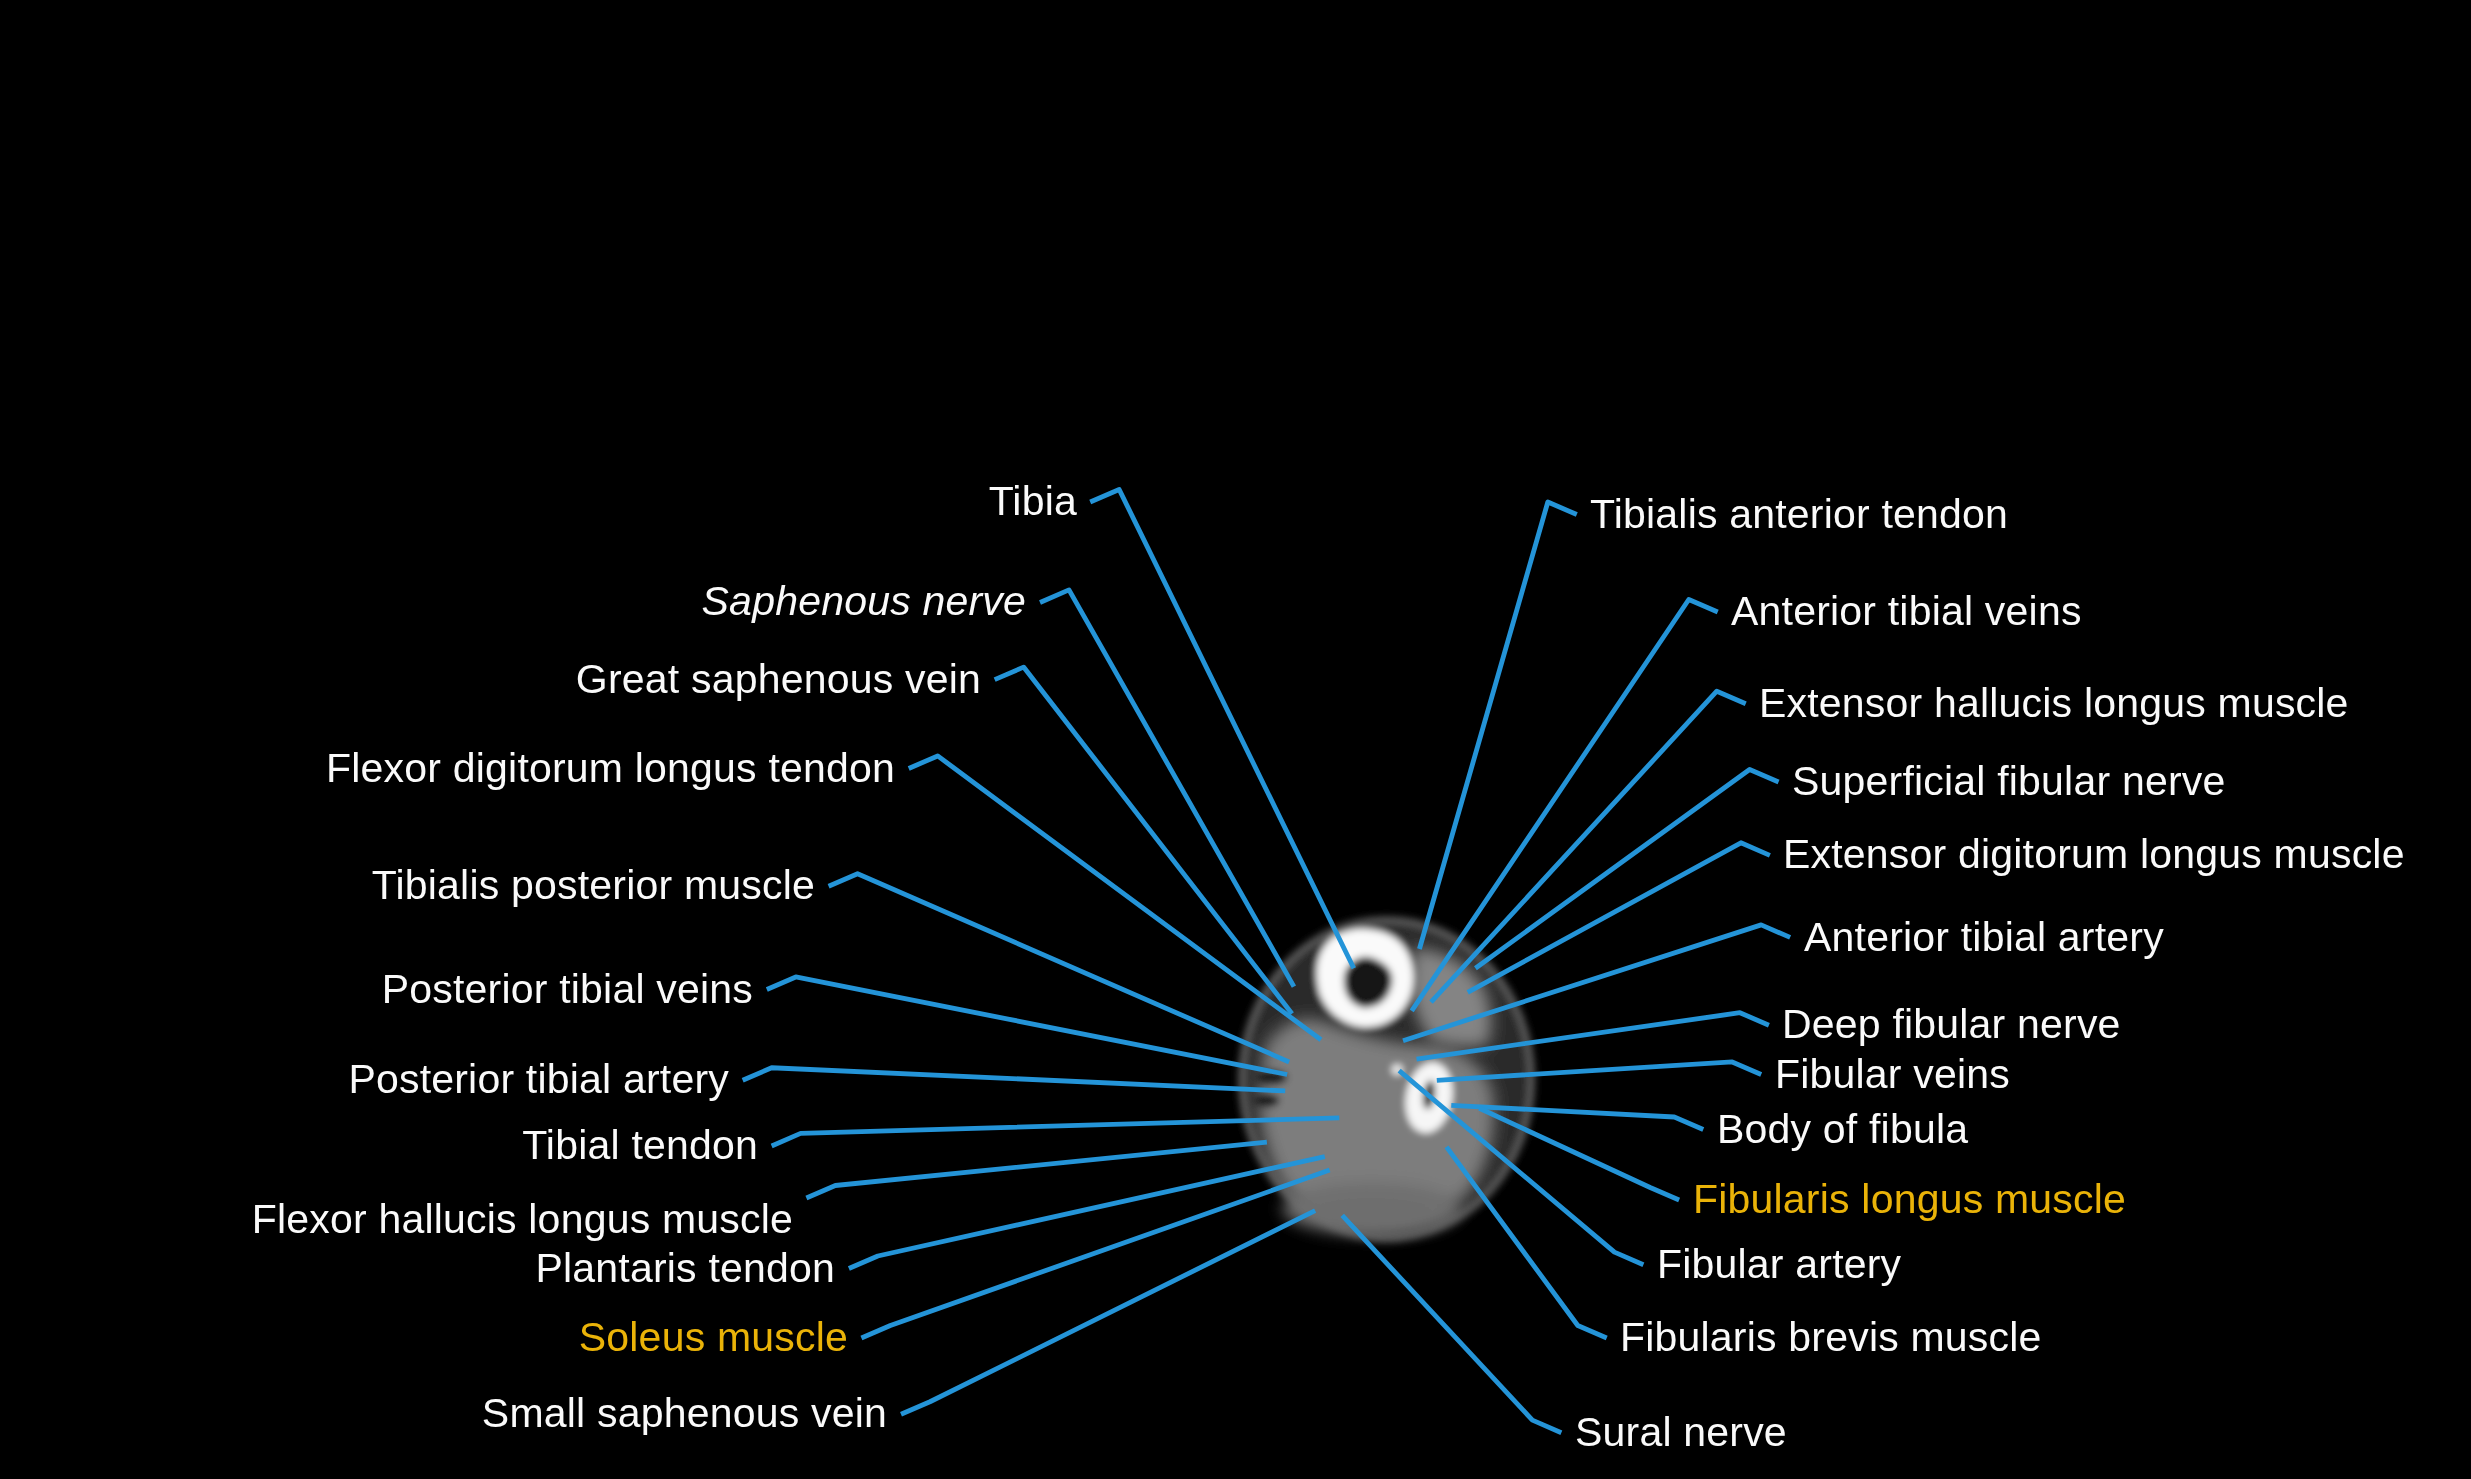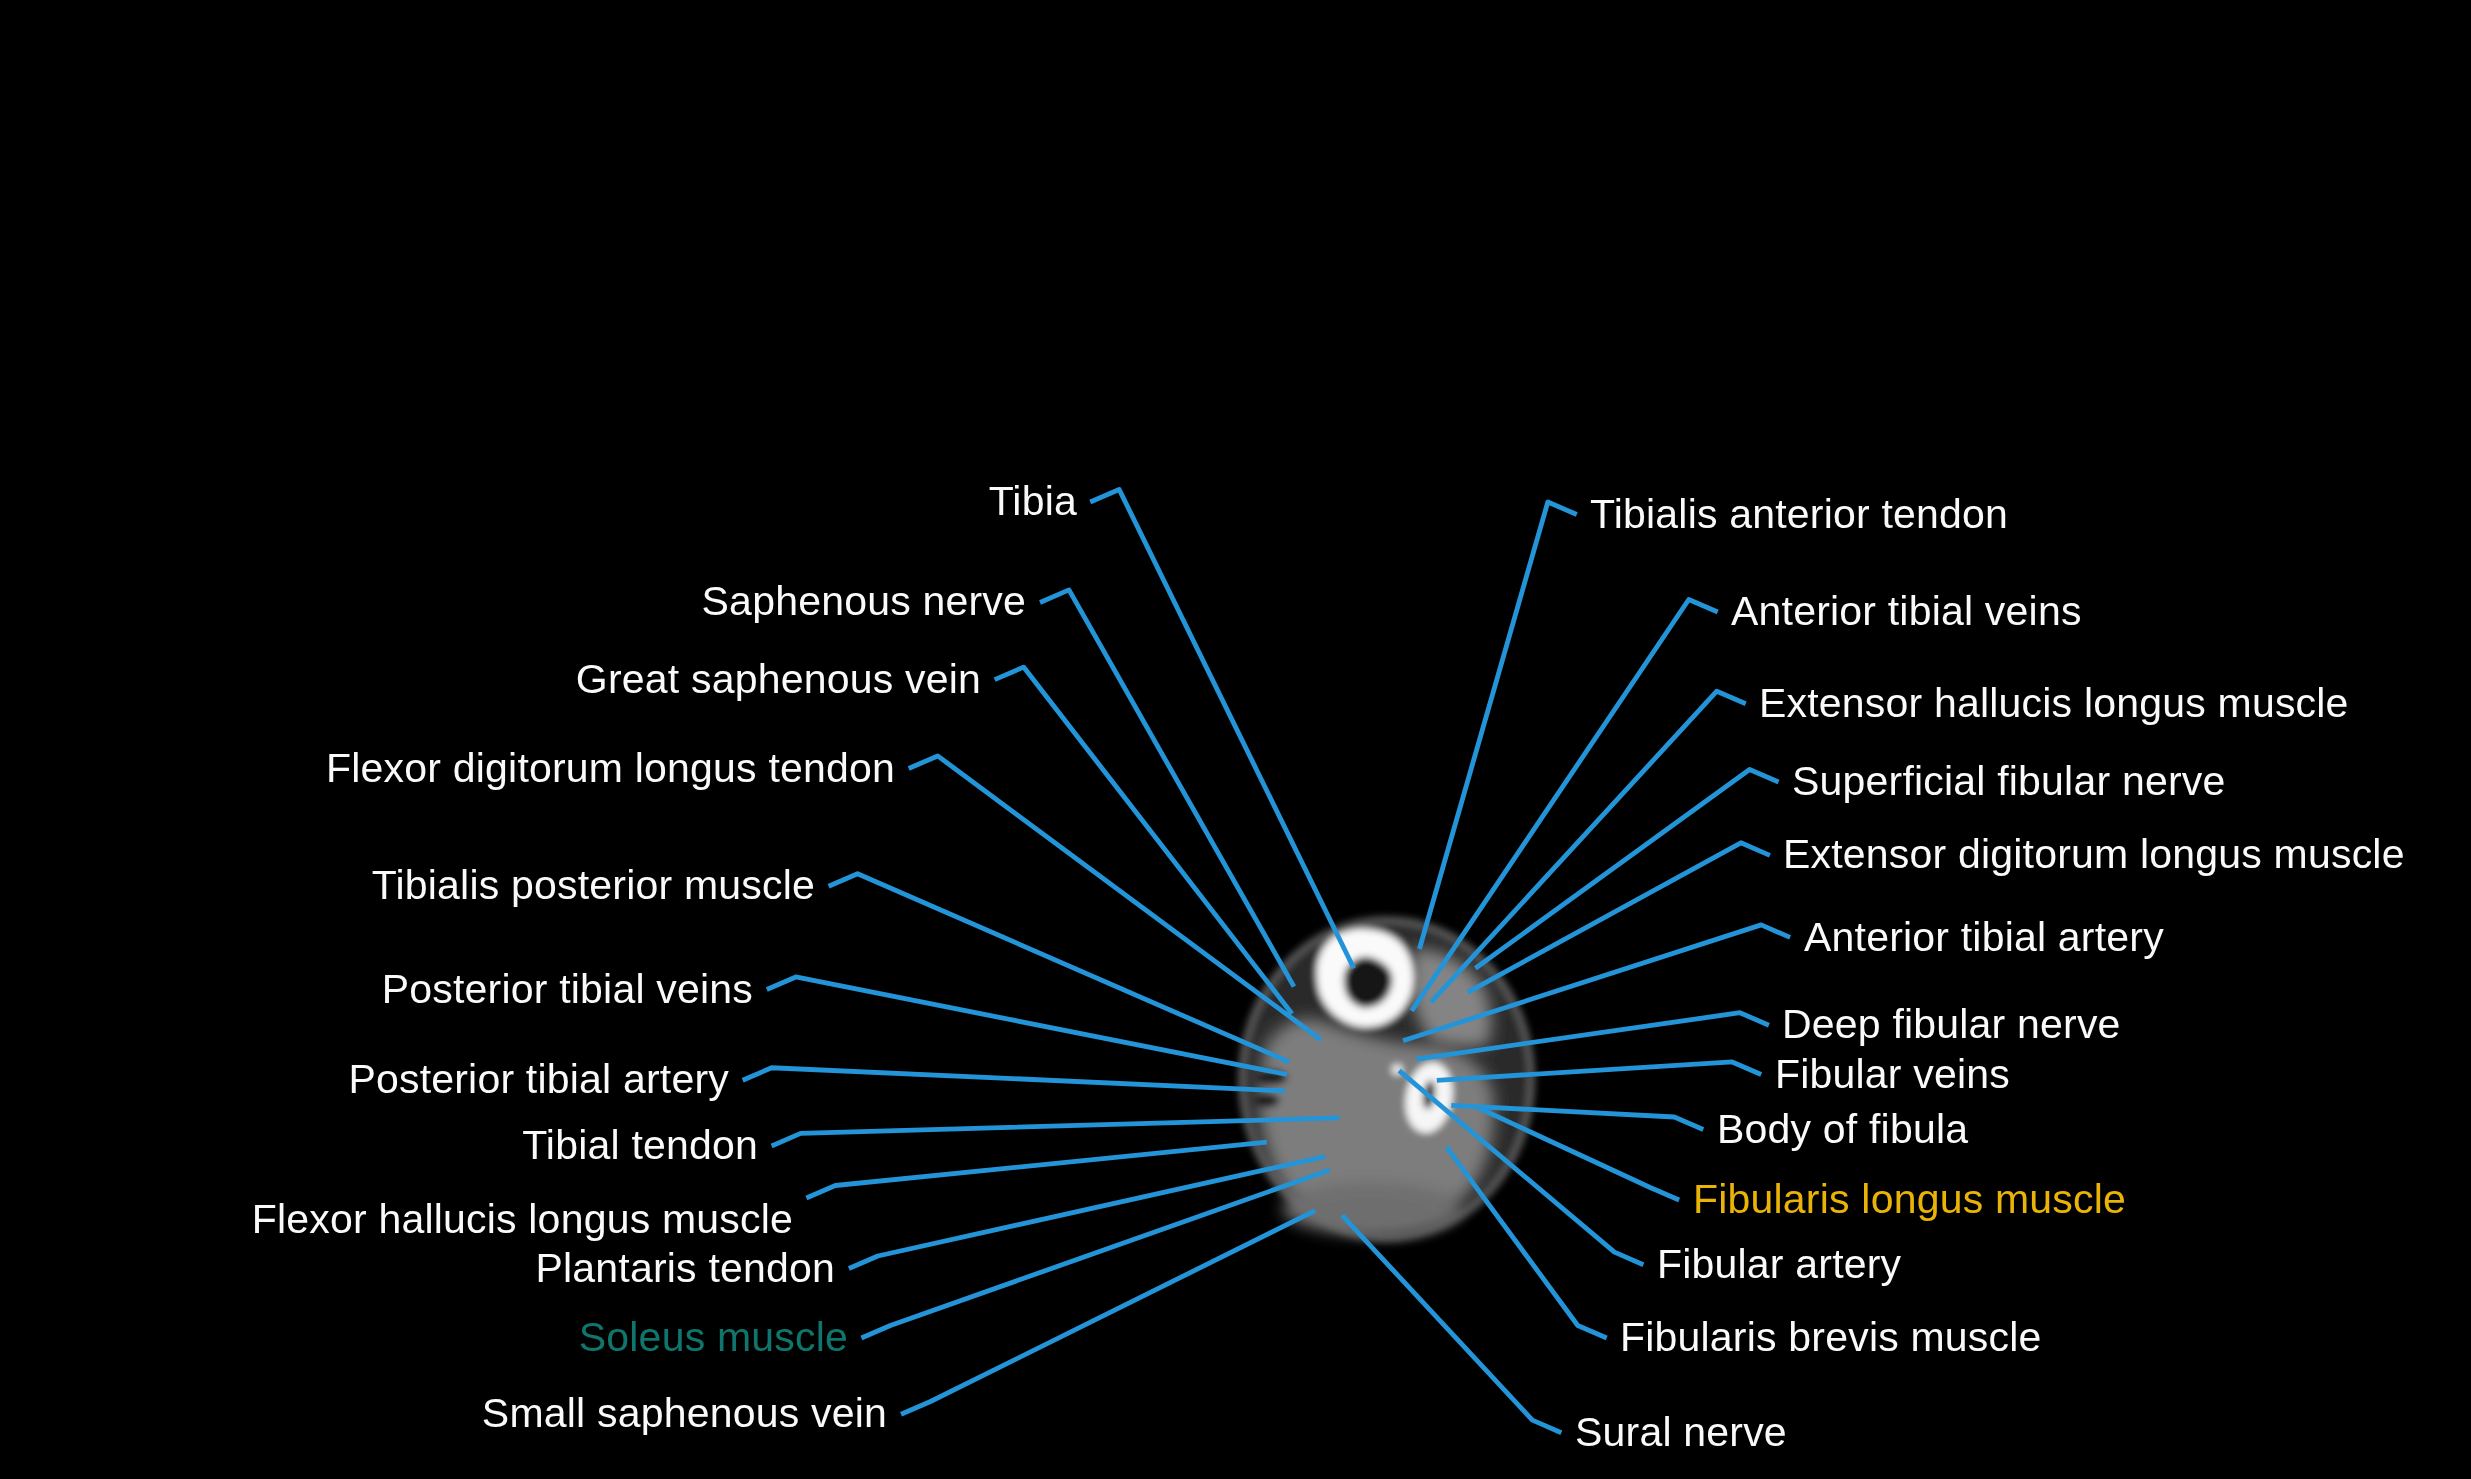--- a/index.html
+++ b/index.html
@@ -114,30 +114,30 @@
         <polyline class="leader" points="1764,1170 1734,1157 1503,1145"></polyline>
         <polyline class="leader" points="1739,1243 1709,1230 1532,1148"></polyline>
         <polyline class="leader" points="1702,1310 1672,1297 1449,1109"></polyline>
         <polyline class="leader" points="1664,1386 1634,1373 1498,1188"></polyline>
         <polyline class="leader" points="1617,1484 1587,1471 1390,1259"></polyline>
       </g>
   </svg>
 
   <div class="labels-layer" id="labels">
       <div class="anatomy-label left" style="top: 502px; left: 1077px; color: rgb(250, 250, 250);">Tibia</div>
-      <div class="anatomy-label left" style="top: 602px; left: 1026px; color: rgb(250, 250, 250);">Saphenous nerve</div>
+      <div class="anatomy-label left" style="top: 602px; left: 1026px; color: rgb(250, 250, 250); font-style: italic;">Saphenous nerve</div>
       <div class="anatomy-label left" style="top: 680px; left: 981px; color: rgb(250, 250, 250);">Great saphenous vein</div>
       <div class="anatomy-label left" style="top: 769px; left: 895px; color: rgb(250, 250, 250);">Flexor digitorum longus tendon</div>
       <div class="anatomy-label left" style="top: 886px; left: 815px; color: rgb(250, 250, 250); text-align: right;">Tibialis posterior muscle</div>
       <div class="anatomy-label left" style="top: 990px; left: 753px; color: rgb(250, 250, 250); text-align: right;">Posterior tibial veins</div>
       <div class="anatomy-label left" style="top: 1080px; left: 729px; color: rgb(250, 250, 250);">Posterior tibial artery</div>
       <div class="anatomy-label left" style="top: 1146px; left: 758px; color: rgb(250, 250, 250);">Tibial tendon</div>
       <div class="anatomy-label left" style="top: 1198px; left: 793px; color: rgb(250, 250, 250); margin-top: 22px;">Flexor hallucis longus muscle</div>
       <div class="anatomy-label left" style="top: 1269px; left: 835px; color: rgb(250, 250, 250);">Plantaris tendon</div>
-      <div class="anatomy-label left" style="top: 1338px; left: 848px; color: #0f766e;">Soleus muscle</div>
+      <div class="anatomy-label left" style="top: 1338px; left: 848px; color: #eab308;">Soleus muscle</div>
       <div class="anatomy-label left" style="top: 1414px; left: 887px; color: rgb(250, 250, 250);">Small saphenous vein</div>
       <div class="anatomy-label right" style="top: 515px; left: 1590px; color: rgb(250, 250, 250);">Tibialis anterior tendon</div>
       <div class="anatomy-label right" style="top: 612px; left: 1731px; color: rgb(250, 250, 250);">Anterior tibial veins</div>
       <div class="anatomy-label right" style="top: 704px; left: 1759px; color: rgb(250, 250, 250);">Extensor hallucis longus muscle</div>
       <div class="anatomy-label right" style="top: 782px; left: 1792px; color: rgb(250, 250, 250);">Superficial fibular nerve</div>
       <div class="anatomy-label right" style="top: 855px; left: 1783px; color: rgb(250, 250, 250);">Extensor digitorum longus muscle</div>
       <div class="anatomy-label right" style="top: 938px; left: 1804px; color: rgb(250, 250, 250);">Anterior tibial artery</div>
       <div class="anatomy-label right" style="top: 1025px; left: 1782px; color: rgb(250, 250, 250);">Deep fibular nerve</div>
       <div class="anatomy-label right" style="top: 1075px; left: 1775px; color: rgb(250, 250, 250);">Fibular veins</div>
       <div class="anatomy-label right" style="top: 1130px; left: 1717px; color: rgb(250, 250, 250);">Body of fibula</div>

